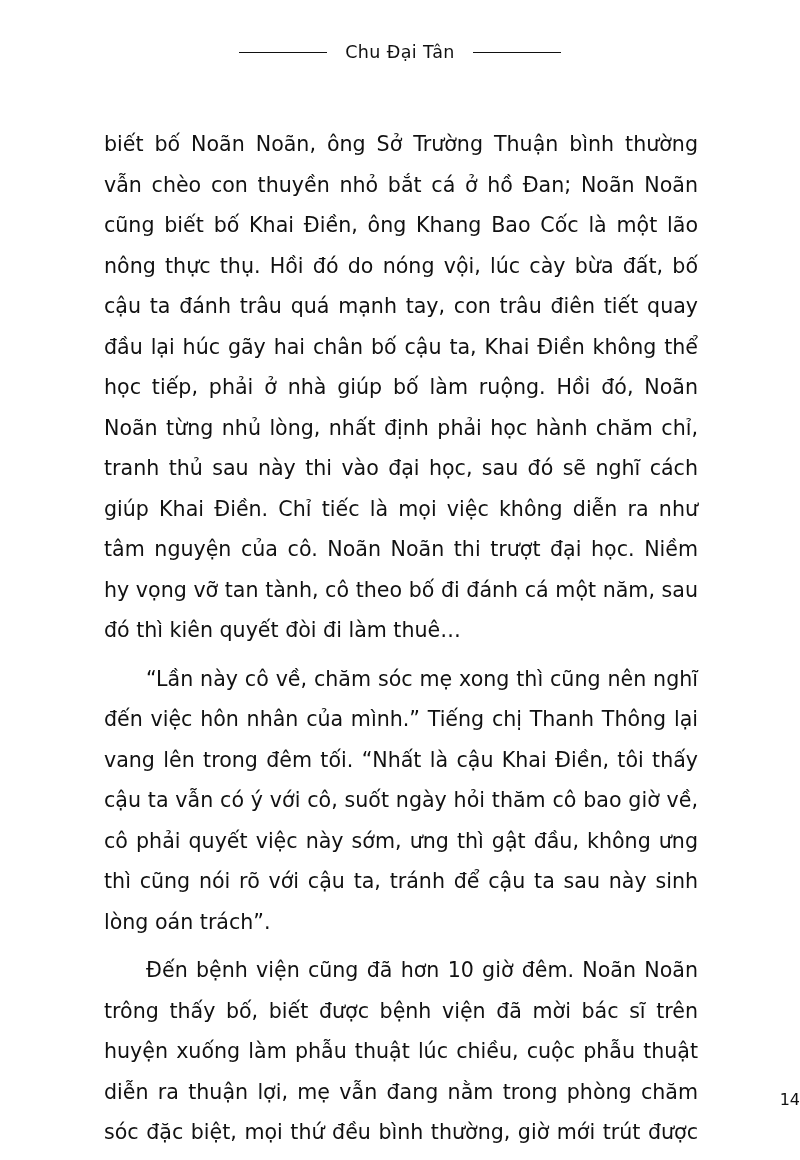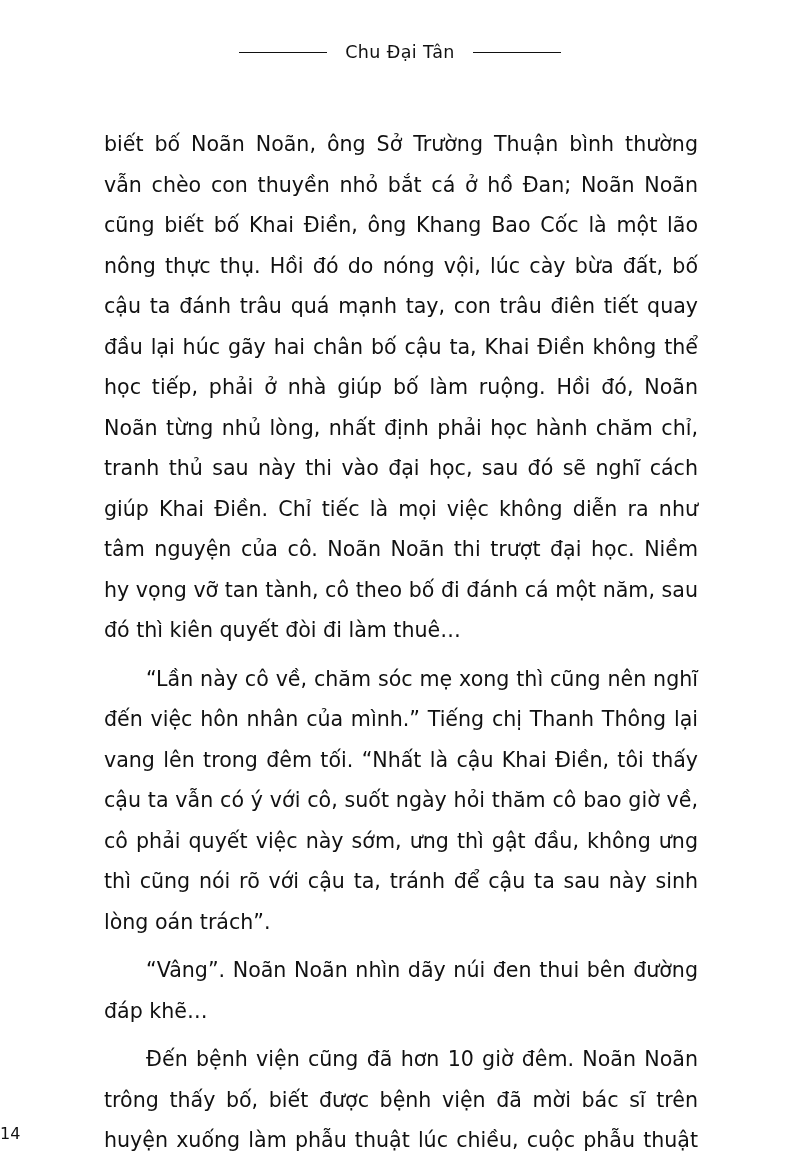--- a/index.html
+++ b/index.html
@@ -71,40 +71,38 @@
   .para.indent {
     text-indent: 42px;
   }
 
   
   .folio {
     position: absolute;
     left: 0;
     top: 1090px;
     width: 800px;
-    text-align: left;
+    text-align: right;
     font-size: 16px;
     color: #111111;
     font-family: "DejaVu Sans", sans-serif;
-    margin-top: 34px;
   }
 </style>
 </head>
 <body>
 
 <div class="page">
 
   <div class="header">
     <span class="rule"></span>
     <span class="title">Chu Đại Tân</span>
     <span class="rule"></span>
   </div>
 
   <div class="content">
     <p class="para">biết bố Noãn Noãn, ông Sở Trường Thuận bình thường vẫn chèo con thuyền nhỏ bắt cá ở hồ Đan; Noãn Noãn cũng biết bố Khai Điền, ông Khang Bao Cốc là một lão nông thực thụ. Hồi đó do nóng vội, lúc cày bừa đất, bố cậu ta đánh trâu quá mạnh tay, con trâu điên tiết quay đầu lại húc gãy hai chân bố cậu ta, Khai Điền không thể học tiếp, phải ở nhà giúp bố làm ruộng. Hồi đó, Noãn Noãn từng nhủ lòng, nhất định phải học hành chăm chỉ, tranh thủ sau này thi vào đại học, sau đó sẽ nghĩ cách giúp Khai Điền. Chỉ tiếc là mọi việc không diễn ra như tâm nguyện của cô. Noãn Noãn thi trượt đại học. Niềm hy vọng vỡ tan tành, cô theo bố đi đánh cá một năm, sau đó thì kiên quyết đòi đi làm thuê…</p>
     <p class="para indent">“Lần này cô về, chăm sóc mẹ xong thì cũng nên nghĩ đến việc hôn nhân của mình.” Tiếng chị Thanh Thông lại vang lên trong đêm tối. “Nhất là cậu Khai Điền, tôi thấy cậu ta vẫn có ý với cô, suốt ngày hỏi thăm cô bao giờ về, cô phải quyết việc này sớm, ưng thì gật đầu, không ưng thì cũng nói rõ với cậu ta, tránh để cậu ta sau này sinh lòng oán trách”.</p>
-    <p class="para indent">“Vâng”. Noãn Noãn nhìn dãy núi đen thui bên đường đáp khẽ…</p>
     <p class="para indent">Đến bệnh viện cũng đã hơn 10 giờ đêm. Noãn Noãn trông thấy bố, biết được bệnh viện đã mời bác sĩ trên huyện xuống làm phẫu thuật lúc chiều, cuộc phẫu thuật diễn ra thuận lợi, mẹ vẫn đang nằm trong phòng chăm sóc đặc biệt, mọi thứ đều bình thường, giờ mới trút được nỗi lo, mới yên lòng ngồi xuống bậc thềm trước cổng bệnh viện.</p>
   </div>
 
   <div class="folio">14</div>
 
 </div>
 
 </body></html>

